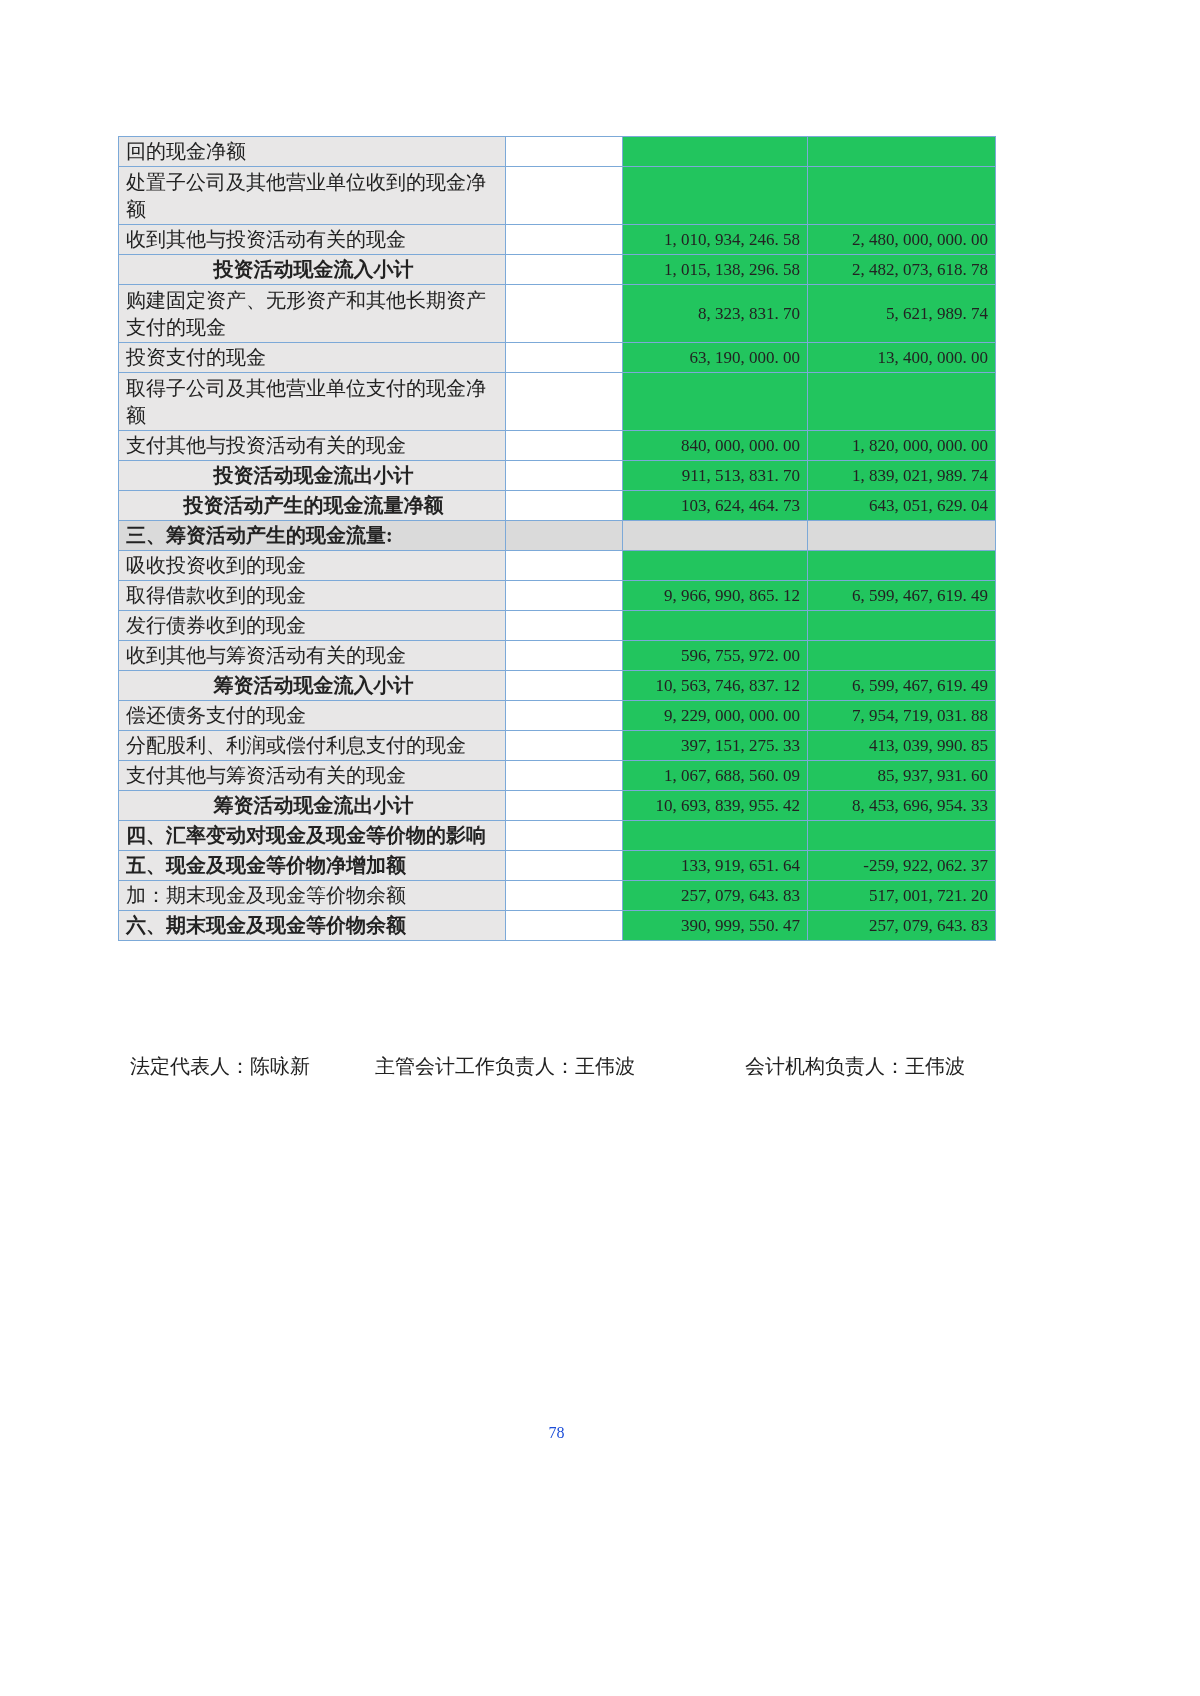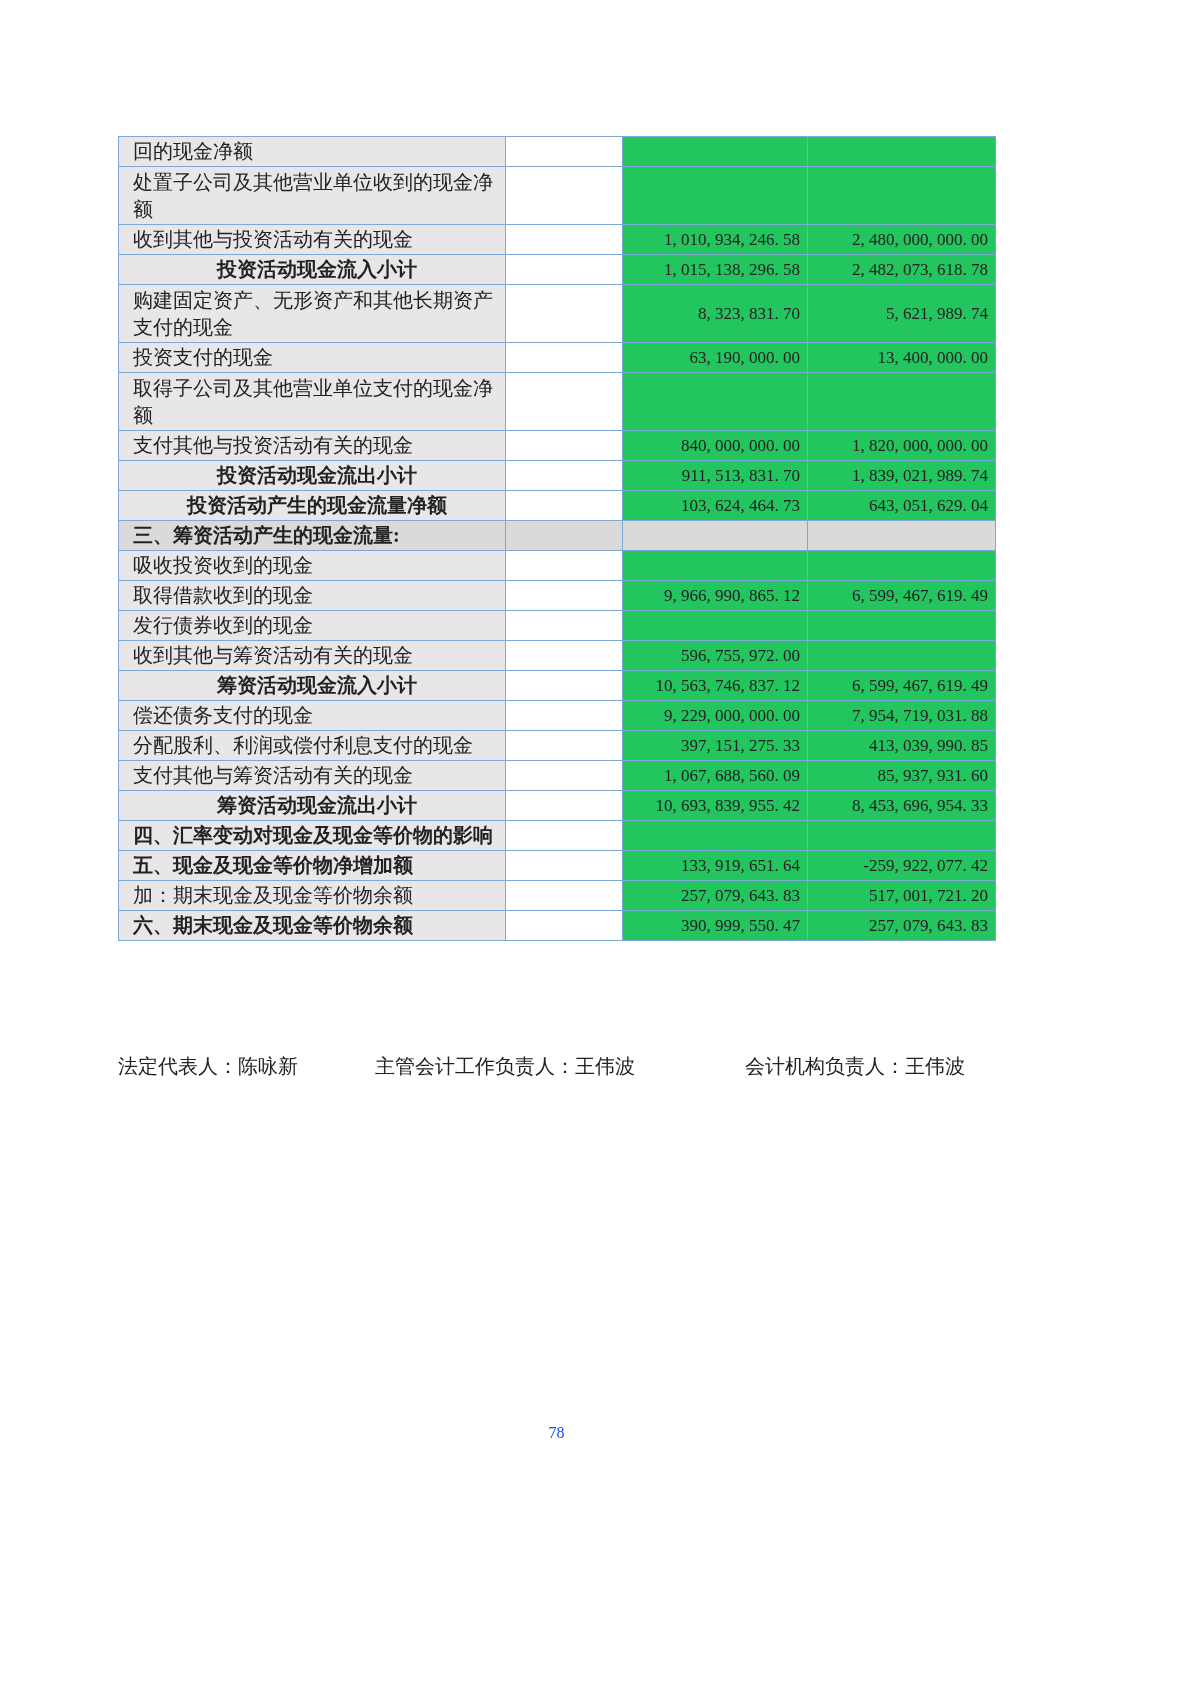--- a/index.html
+++ b/index.html
@@ -23,42 +23,42 @@
   table.cashflow td{
     border:1px solid var(--border-color);
     vertical-align:middle;
     height:29px;
     overflow:hidden;
   }
   tr.row-item2{height:58px;}
   td.c-label{
     background:var(--label-bg);
     font-size:20px;line-height:27px;
-    padding:1px 4px 1px 14px;
+    padding:1px 4px 1px 7px;
     text-align:left;
     word-break:break-all;
   }
   td.c-note{background:#ffffff;}
   td.c-num{
     background:#22c55e;
     font-size:17px;
     text-align:right;
     padding:0 7px 0 2px;
     white-space:nowrap;
   }
   tr.row-subtotal td.c-label{text-align:center;font-weight:bold;}
   tr.row-bold td.c-label{font-weight:bold;}
   tr.row-section td{background:var(--section-bg);}
   tr.row-section td.c-label{font-weight:bold;}
   .signature-line{
     position:absolute;left:118px;top:1053px;width:877px;height:30px;
     font-size:20px;
   }
   .signature-line span{position:absolute;top:0;white-space:nowrap;}
-  .sig-1{left:0;}
+  .sig-1{left:12px;}
   .sig-2{left:257px;}
   .sig-3{left:627px;}
   .page-number{
     position:absolute;left:118px;top:1424px;width:877px;
     text-align:center;font-size:16px;color:#1d4ed8;
   }
 </style>
 </head>
 <body>
 
@@ -195,21 +195,21 @@
         <tr class="row-bold">
           <td class="c-label">四、汇率变动对现金及现金等价物的影响</td>
           <td class="c-note"></td>
           <td class="c-num"></td>
           <td class="c-num"></td>
         </tr>
         <tr class="row-bold">
           <td class="c-label">五、现金及现金等价物净增加额</td>
           <td class="c-note"></td>
           <td class="c-num">133, 919, 651. 64</td>
-          <td class="c-num">-259, 922, 077. 42</td>
+          <td class="c-num">-259, 922, 062. 37</td>
         </tr>
         <tr class="row-item">
           <td class="c-label">加：期末现金及现金等价物余额</td>
           <td class="c-note"></td>
           <td class="c-num">257, 079, 643. 83</td>
           <td class="c-num">517, 001, 721. 20</td>
         </tr>
         <tr class="row-bold">
           <td class="c-label">六、期末现金及现金等价物余额</td>
           <td class="c-note"></td>

